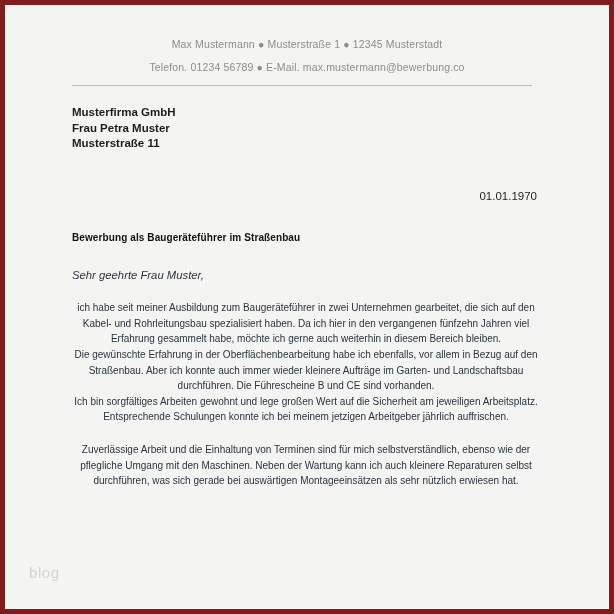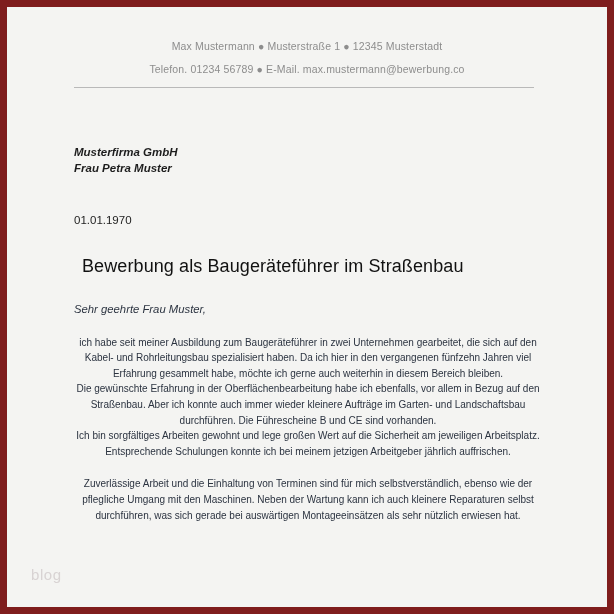--- a/index.html
+++ b/index.html
@@ -12,21 +12,21 @@
     overflow: hidden;
     background: #ffffff;
     font-family: "Liberation Sans", sans-serif;
   }
 
   .page {
     position: relative;
     width: 614px;
     height: 614px;
     box-sizing: border-box;
-    border: 7px solid #7f1d1d;
+    border: 5px solid #7f1d1d;
     background: #14532d;
     overflow: hidden;
   }
 
   .sheet {
     position: absolute;
     left: 0;
     top: 0;
     right: 0;
     bottom: 0;
@@ -58,46 +58,43 @@
 
   
   .content {
     position: absolute;
     left: 67px;
     top: 100px;
     width: 468px;
   }
 
   .recipient {
-    margin-top: 38px;
     font-size: 11.5px;
     font-weight: bold;
     color: #1d1d1d;
     line-height: 15.6px;
-    font-style: italic;
   }
   .recipient div {
     white-space: nowrap;
   }
 
   .date {
     margin-top: 38px;
-    text-align: left;
+    text-align: right;
     font-size: 11.5px;
     color: #1d1d1d;
     padding-right: 3px;
   }
 
   .subject {
     margin-top: 30px;
-    font-size: 18px;
-    font-weight: normal;
+    font-size: 10px;
+    font-weight: bold;
     color: #111111;
     letter-spacing: 0.1px;
-    margin-left: 8px;
   }
 
   .salutation {
     margin-top: 25px;
     font-size: 11.3px;
     color: #2b3340;
     line-height: 15.5px;
     font-style: italic;
   }
 
@@ -133,20 +130,21 @@
       <div class="letterhead-line">Telefon. 01234 56789 ● E-Mail. max.mustermann@bewerbung.co</div>
     </div>
 
     <div class="header-rule"></div>
 
     <div class="content">
 
       <div class="recipient">
         <div>Musterfirma GmbH</div>
         <div>Frau Petra Muster</div>
+        <div>Musterstraße 11</div>
       </div>
 
       <div class="date">01.01.1970</div>
 
       <div class="subject">Bewerbung als Baugeräteführer im Straßenbau</div>
 
       <div class="salutation">Sehr geehrte Frau Muster,</div>
 
       <div class="para">ich habe seit meiner Ausbildung zum Baugeräteführer in zwei Unternehmen gearbeitet, die sich auf den Kabel- und Rohrleitungsbau spezialisiert haben. Da ich hier in den vergangenen fünfzehn Jahren viel Erfahrung gesammelt habe, möchte ich gerne auch weiterhin in diesem Bereich bleiben.</div>
       <div class="para tight">Die gewünschte Erfahrung in der Oberflächenbearbeitung habe ich ebenfalls, vor allem in Bezug auf den Straßenbau. Aber ich konnte auch immer wieder kleinere Aufträge im Garten- und Landschaftsbau durchführen. Die Führescheine B und CE sind vorhanden.</div>

